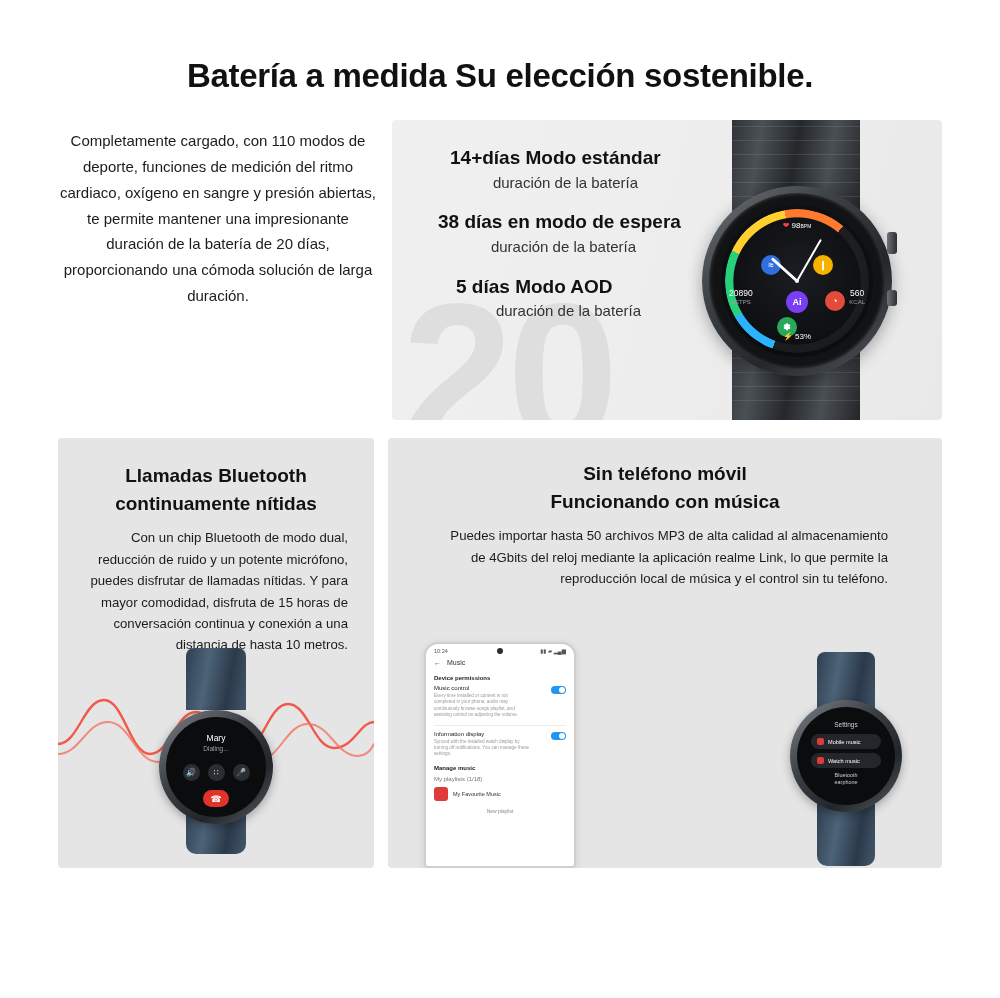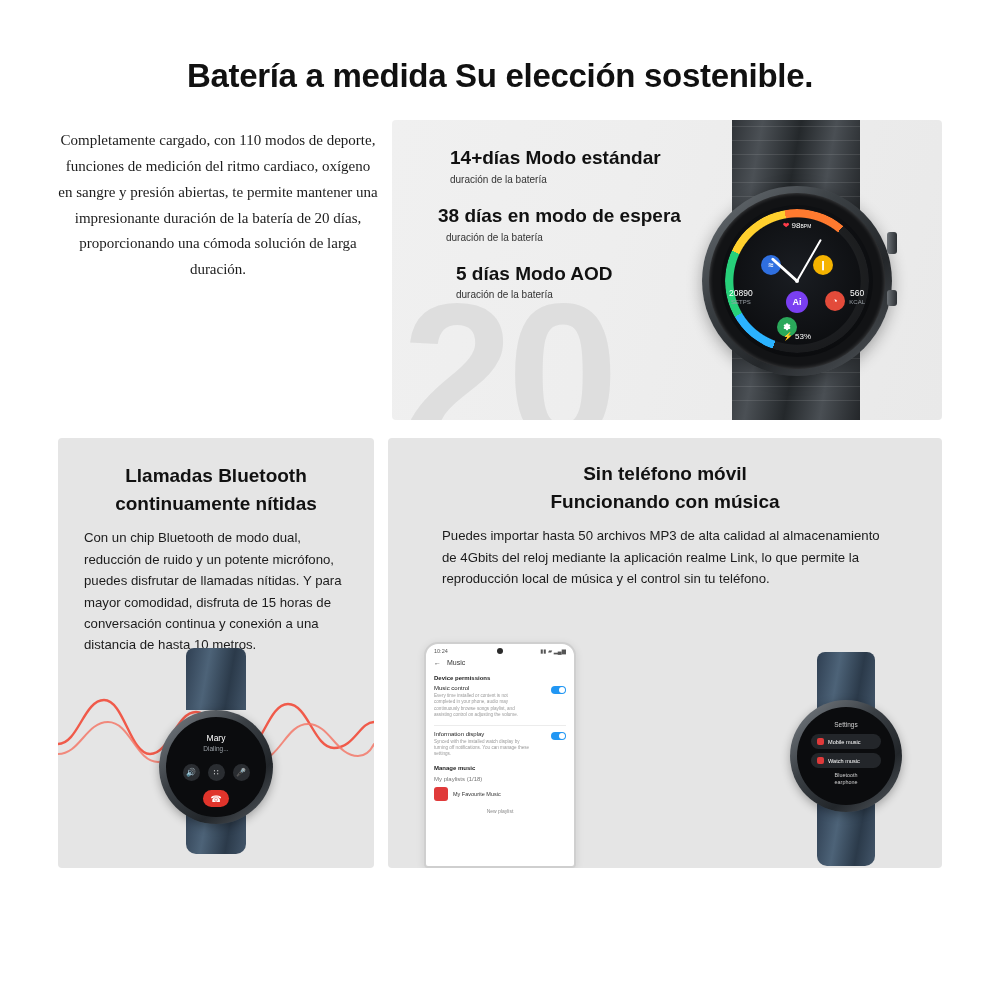--- a/index.html
+++ b/index.html
@@ -62,21 +62,20 @@
     font-weight: bold;
     line-height: 1.5;
     margin: 0 0 12px 0;
     color: #111;
   }
   .battery-text p {
     font-size: 15px;
     line-height: 1.72;
     margin: 0;
     color: #1c1c1c;
-    font-family: Liberation Serif, serif;
   }
 
   
   .battery-hero {
     position: relative;
     flex: 1 1 auto;
     margin-left: 14px;
     height: 300px;
     background: linear-gradient(105deg, #f0f0f0 0%, #eeeeee 40%, #e9e9e9 100%);
     border-radius: 4px;
@@ -102,24 +101,25 @@
   }
   .hero-line { margin-bottom: 18px; }
   .hero-line .hl-title {
     font-size: 19px;
     font-weight: bold;
     color: #111;
     line-height: 1.3;
     margin-bottom: 2px;
   }
   .hero-line .hl-sub {
-    font-size: 10px;
+    font-size: 15px;
     color: #333;
     line-height: 1.3;
     padding-left: 8px;
+    text-align: center;
   }
   .hero-line.indent1 .hl-title { padding-left: 20px; }
   .hero-line.indent1 .hl-sub { padding-left: 20px; }
   .hero-line.indent2 .hl-title { padding-left: 8px; text-align: center; }
   .hero-line.indent2 .hl-sub { padding-left: 16px; }
   .hero-line.indent3 .hl-title { padding-left: 26px; }
   .hero-line.indent3 .hl-sub { padding-left: 26px; }
 
   
   .hero-watch {
@@ -255,21 +255,21 @@
   .panel.right { flex: 1 1 auto; height: 430px; }
   .panel h3 {
     text-align: center;
     font-size: 19px;
     font-weight: bold;
     line-height: 1.45;
     margin: 24px 18px 10px 18px;
     color: #111;
   }
   .panel p {
-    text-align: left;
+    text-align: right;
     font-size: 13.2px;
     line-height: 1.62;
     margin: 0 26px;
     color: #1c1c1c;
   }
   .panel.right p { margin: 0 54px; font-size: 13.2px; }
   .panel.right h3 { margin-top: 22px; }
 
   
   .waves { position: absolute; left: 0; right: 0; bottom: 96px; height: 90px; }

